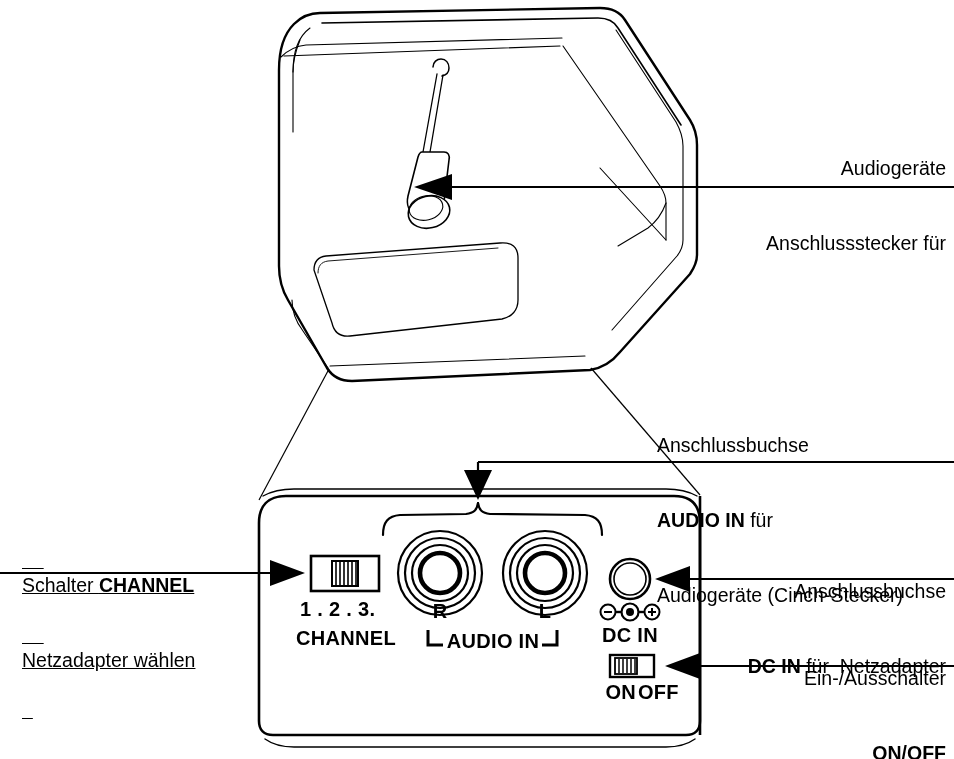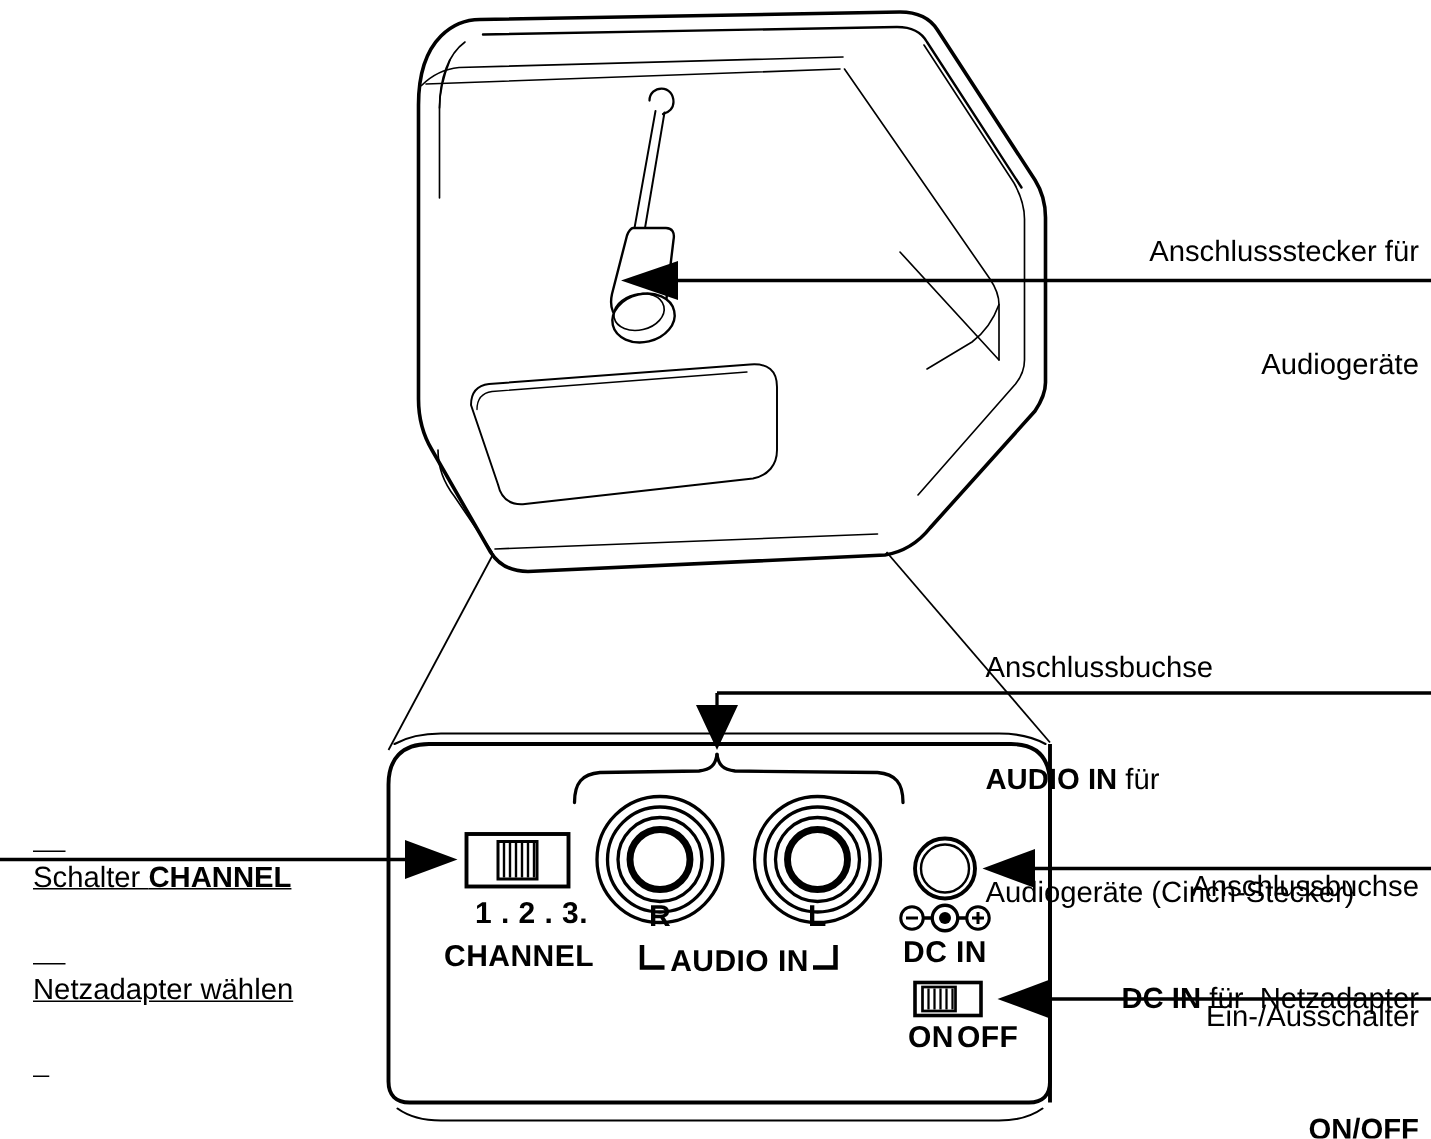--- a/index.html
+++ b/index.html
@@ -217,22 +217,22 @@
 
     <g fill="none" stroke="#000" stroke-width="3" stroke-linecap="butt">
 
       <path d="M428,630 L428,645 L443,645"></path>
 
       <path d="M557,630 L557,645 L542,645"></path>
     </g>
   </svg>
 
   <div class="lbl callout callout-r" style="right:8px; top:106px; width:430px;">
+    <div><span>Audiogeräte</span></div>
     <div><span>Anschlussstecker für</span></div>
-    <div><span>Audiogeräte</span></div>
   </div>
 
   <div class="lbl callout callout-l" style="left:657px; top:383px; width:300px;">
     <div><span>Anschlussbuchse</span></div>
     <div><span class="b">AUDIO IN</span><span> für</span></div>
     <div><span>Audiogeräte (Cinch-Stecker)</span></div>
   </div>
 
   <div class="lbl callout callout-l" style="left:22px; top:523px; width:260px;text-decoration:underline;">
     <div>Schalter <span class="b">CHANNEL</span></div>
@@ -242,21 +242,21 @@
   <div class="lbl callout callout-r" style="right:8px; top:529px; width:330px;">
     <div><span>Anschlussbuchse</span></div>
     <div><span class="b">DC IN</span><span> für  Netzadapter</span></div>
   </div>
 
   <div class="lbl callout callout-r" style="right:8px; top:616px; width:330px;">
     <div>Ein-/Ausschalter</div>
     <div><span class="b">ON/OFF</span></div>
   </div>
 
-  <div class="panel-text" style="left:300px; top:598px; font-size:20px; width:92px; text-align:right;">1 . 2 . 3.</div>
+  <div class="panel-text" style="left:300px; top:598px; font-size:20px; width:92px; text-align:left;">1 . 2 . 3.</div>
 
   <div class="panel-text" style="left:290px; top:627px; font-size:20px; width:112px; text-align:center;">CHANNEL</div>
 
   <div class="panel-text" style="left:425px; top:600px; font-size:20px; width:30px; text-align:center;">R</div>
 
   <div class="panel-text" style="left:530px; top:600px; font-size:20px; width:30px; text-align:center;">L</div>
 
   <div class="panel-text" style="left:437px; top:630px; font-size:20px; width:112px; text-align:center;">AUDIO IN</div>
 
   <div class="panel-text" style="left:586px; top:624px; font-size:20px; width:88px; text-align:center;">DC IN</div>

